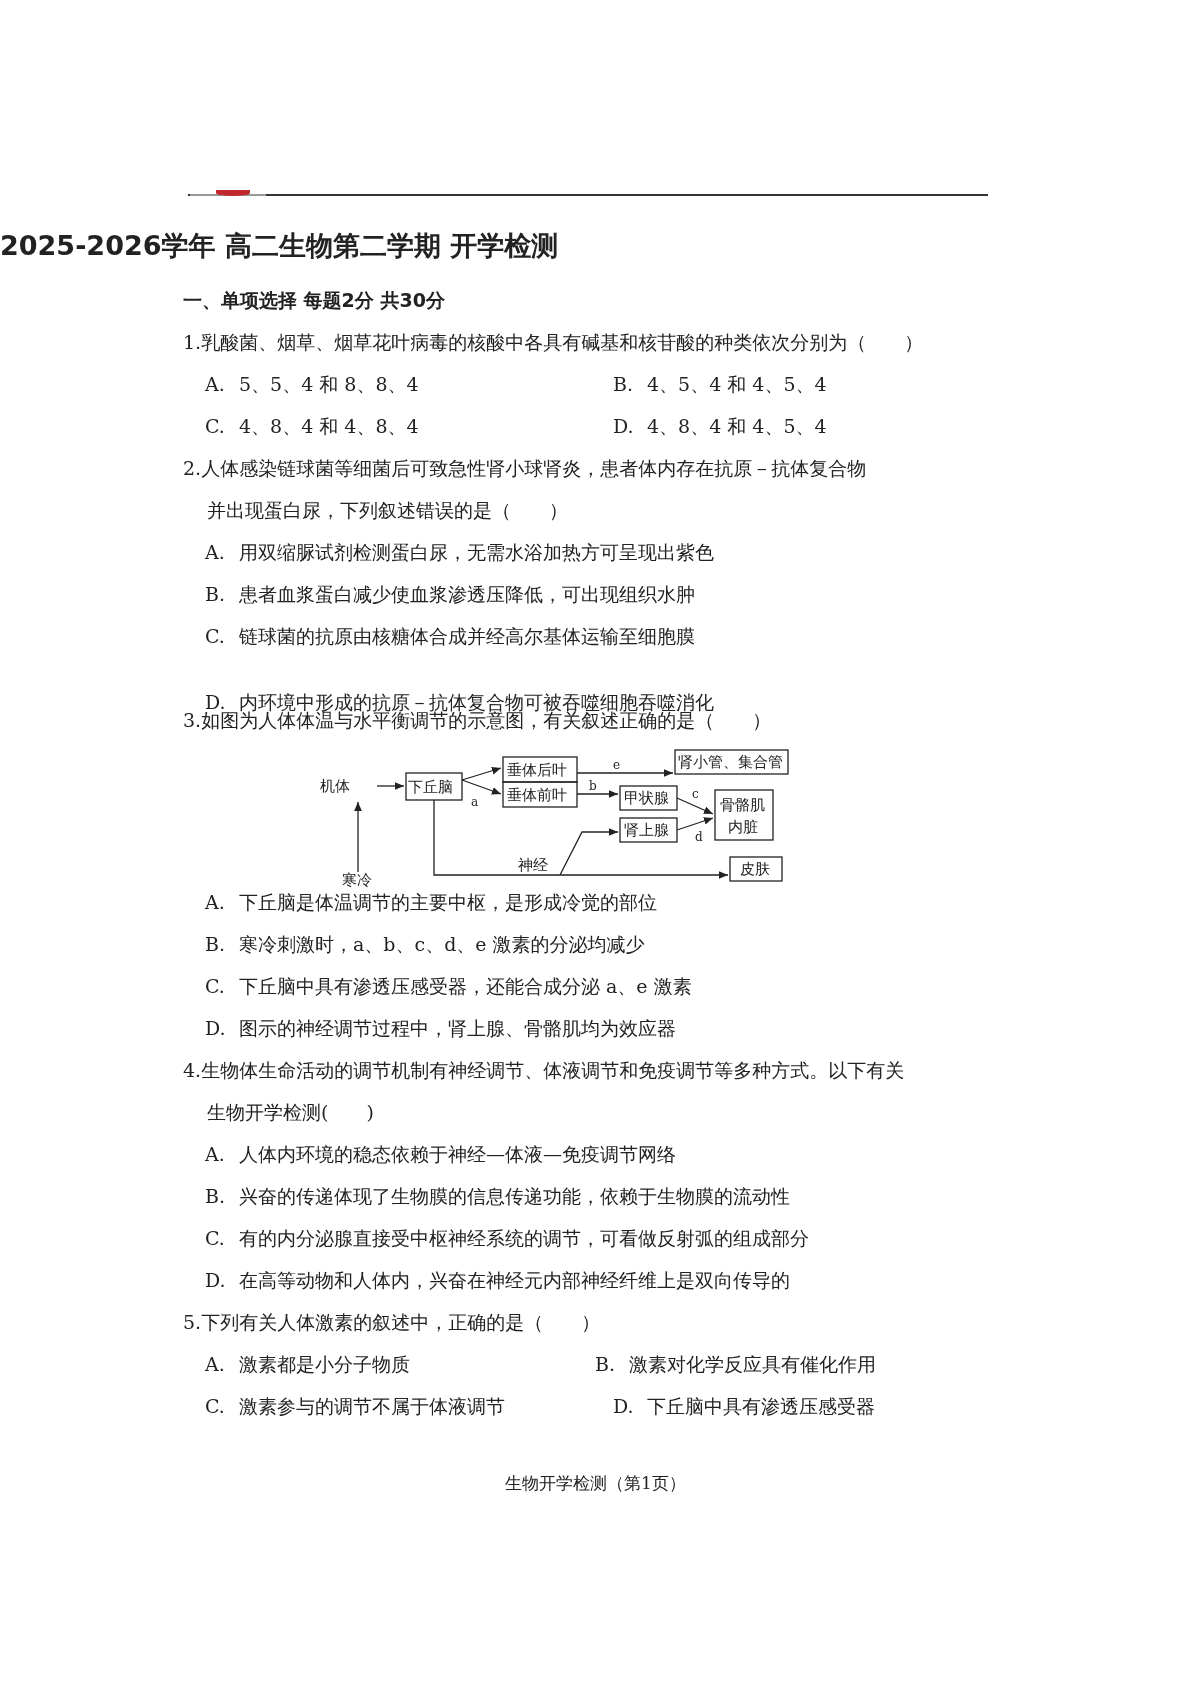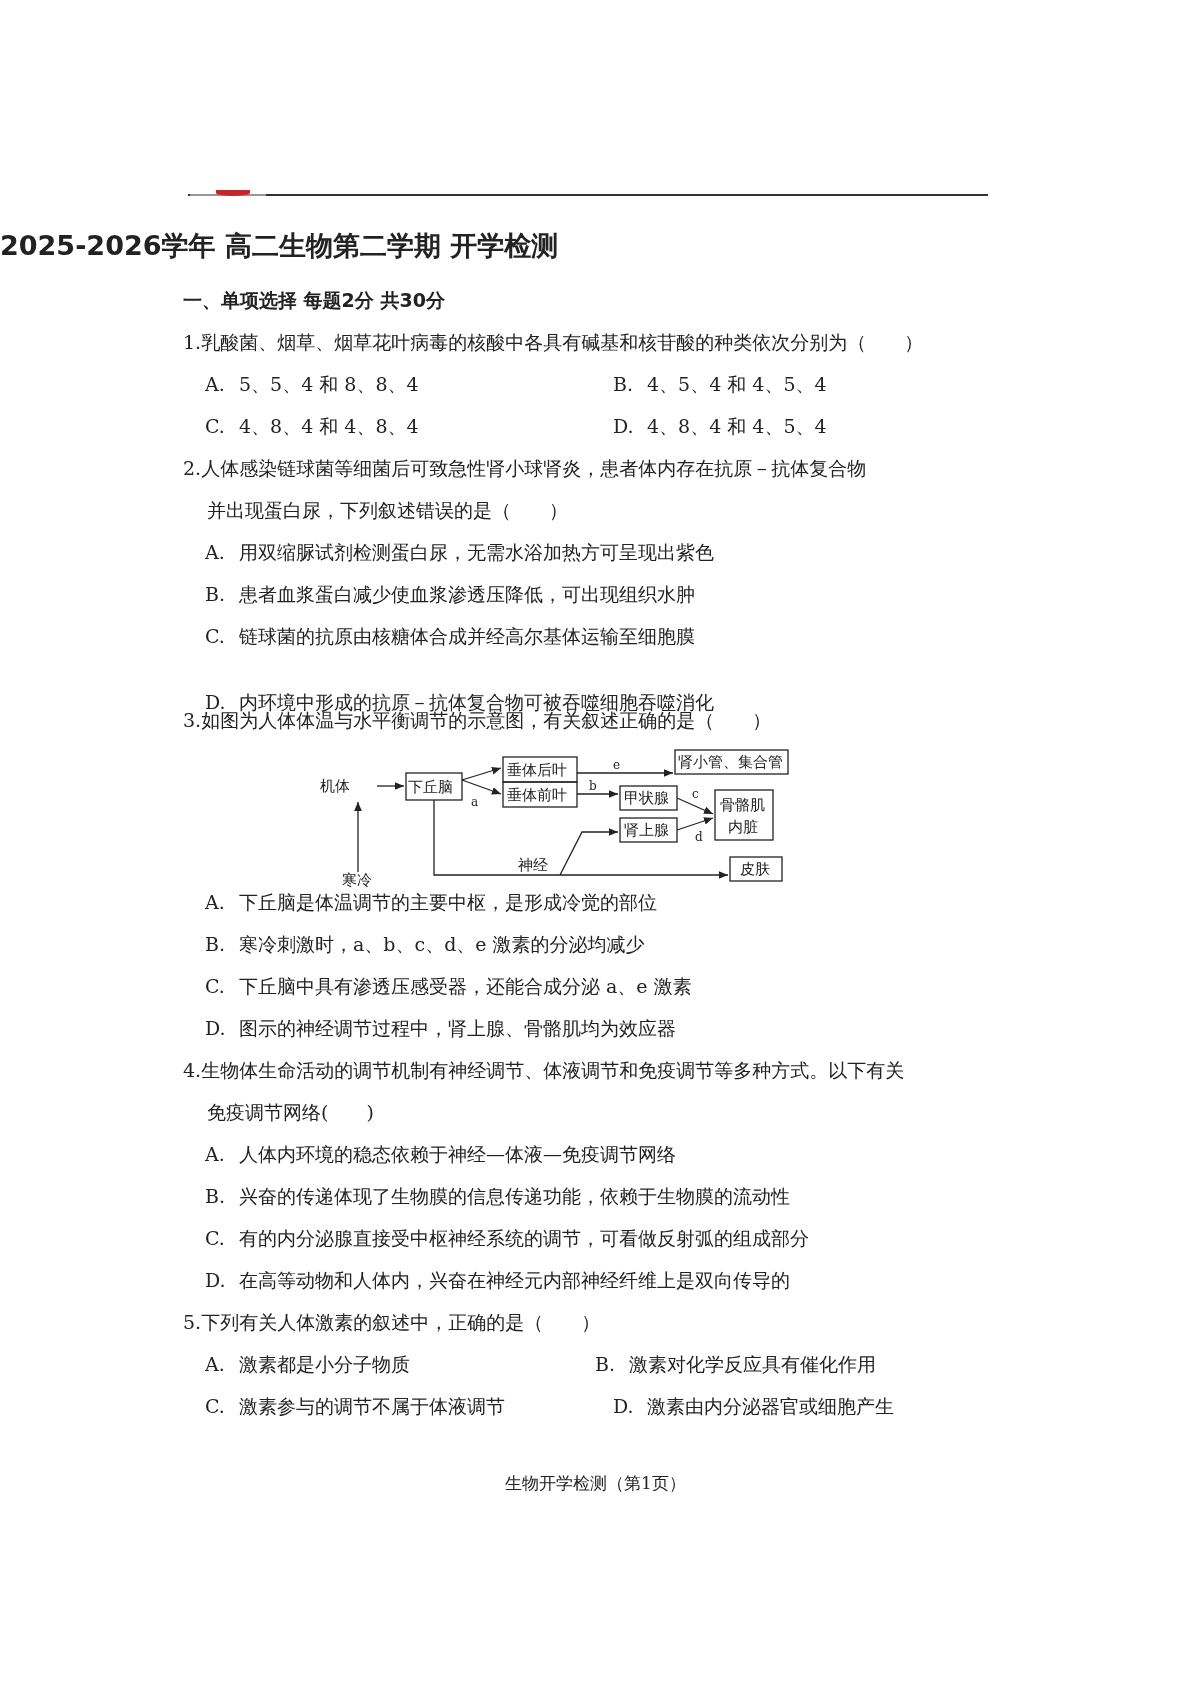--- a/index.html
+++ b/index.html
@@ -123,21 +123,21 @@
   <div class="line" style="left:205px; top:974px;">
     <span class="opt-label">C.</span><span>下丘脑中具有渗透压感受器，还能合成分泌 a、e 激素</span>
   </div>
   <div class="line" style="left:205px; top:1016px;">
     <span class="opt-label">D.</span><span>图示的神经调节过程中，肾上腺、骨骼肌均为效应器</span>
   </div>
 
   <div class="line" style="left:183px; top:1058px;">
     <span>4.</span><span>生物体生命活动的调节机制有神经调节、体液调节和免疫调节等多种方式。以下有关</span>
   </div>
-  <div class="line" style="left:207px; top:1100px;">免疫调节网络(　　)</div>
+  <div class="line" style="left:207px; top:1100px;">生物开学检测(　　)</div>
   <div class="line" style="left:205px; top:1142px;">
     <span class="opt-label">A.</span><span>人体内环境的稳态依赖于神经—体液—免疫调节网络</span>
   </div>
   <div class="line" style="left:205px; top:1184px;">
     <span class="opt-label">B.</span><span>兴奋的传递体现了生物膜的信息传递功能，依赖于生物膜的流动性</span>
   </div>
   <div class="line" style="left:205px; top:1226px;">
     <span class="opt-label">C.</span><span>有的内分泌腺直接受中枢神经系统的调节，可看做反射弧的组成部分</span>
   </div>
   <div class="line" style="left:205px; top:1268px;">
@@ -150,17 +150,17 @@
   <div class="line" style="left:205px; top:1352px;">
     <span class="opt-label">A.</span><span>激素都是小分子物质</span>
   </div>
   <div class="line" style="left:595px; top:1352px;">
     <span class="opt-label">B.</span><span>激素对化学反应具有催化作用</span>
   </div>
   <div class="line" style="left:205px; top:1394px;">
     <span class="opt-label">C.</span><span>激素参与的调节不属于体液调节</span>
   </div>
   <div class="line" style="left:613px; top:1394px;">
-    <span class="opt-label">D.</span><span>激素由内分泌器官或细胞产生</span>
+    <span class="opt-label">D.</span><span>下丘脑中具有渗透压感受器</span>
   </div>
 
   <div class="footer">生物开学检测（第1页）</div>
 </div>
 
 </body></html>

